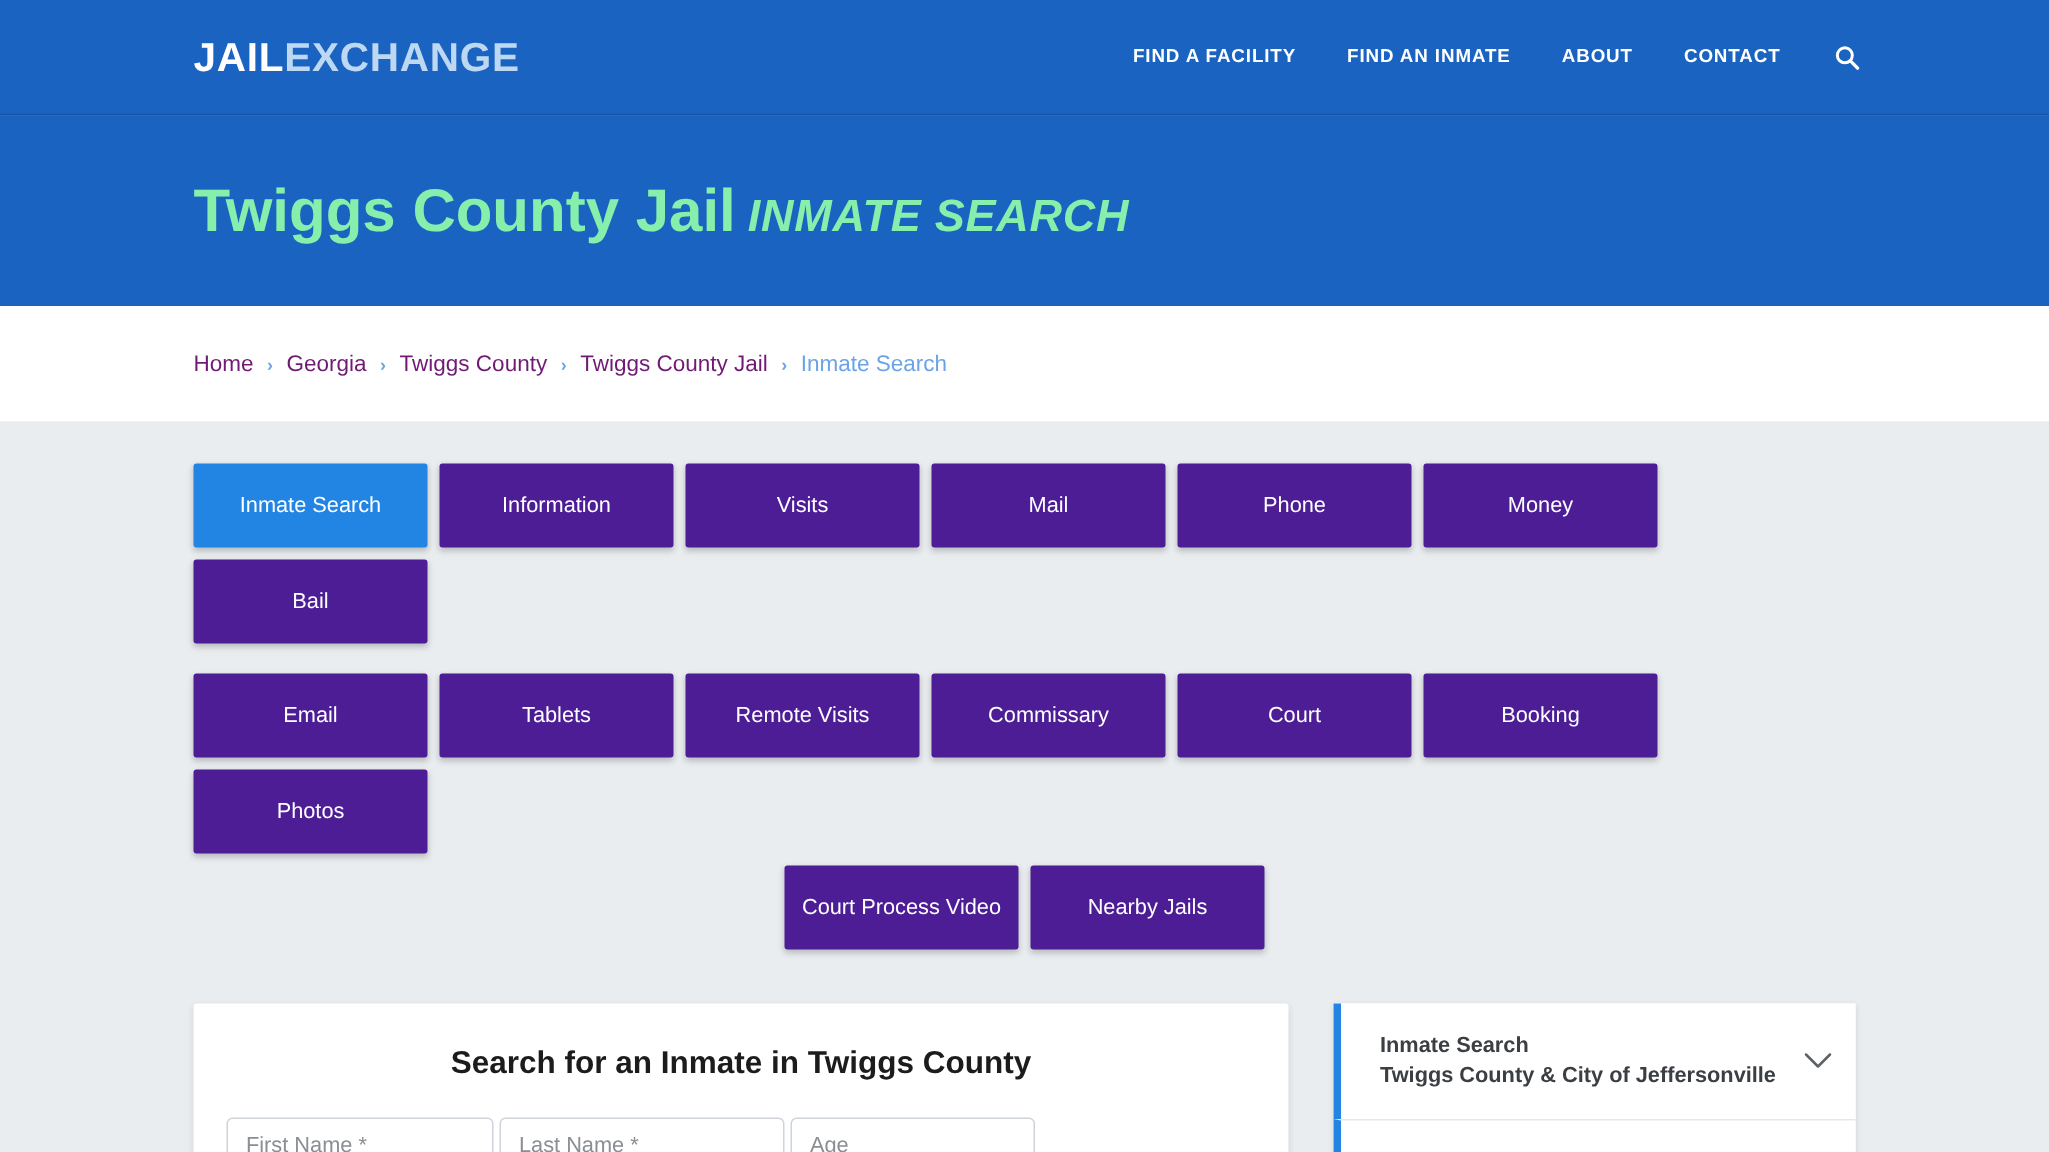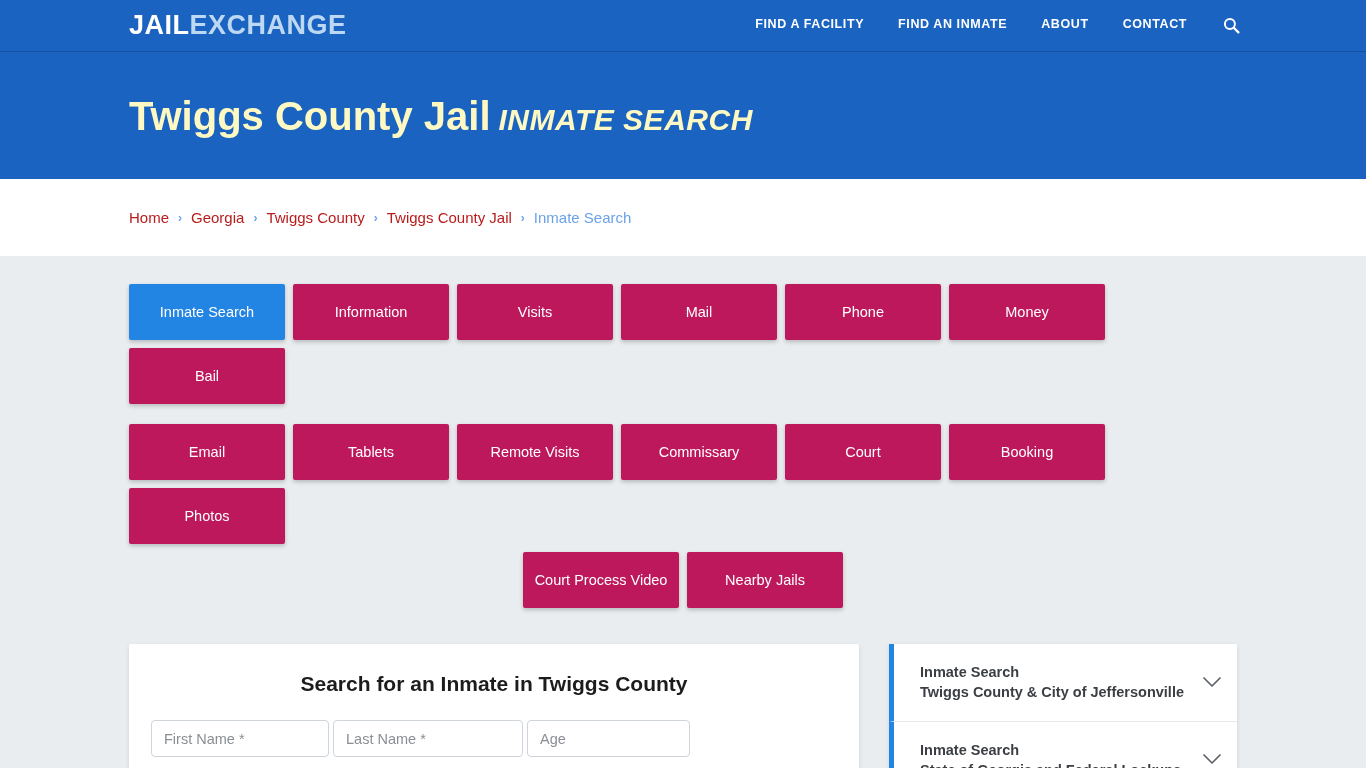--- a/index.html
+++ b/index.html
@@ -11,21 +11,21 @@
   }
   body {
     font-family: "Liberation Sans", sans-serif;
     background: #eaedef;
     color: #333;
     -webkit-font-smoothing: antialiased;
   }
 
   
   .topbar {
-    height: 52px;
+    height: 77px;
     background: #1b63c0;
     border-bottom: 1px solid #14519f;
     display: flex;
     align-items: center;
     padding: 0 0 0 129px;
     position: relative;
   }
   .logo {
     font-size: 27px;
     font-weight: 700;
@@ -61,21 +61,21 @@
 
   
   .hero {
     background: #1b63c0;
     height: 127px;
     display: flex;
     align-items: center;
     padding-left: 129px;
   }
   .hero h1 {
-    color: #fef9c3;
+    color: #86efac;
     font-size: 40px;
     font-weight: 700;
     line-height: 1.1;
     white-space: nowrap;
   }
   .hero h1 .sub {
     font-size: 30px;
     font-style: italic;
     font-weight: 700;
     letter-spacing: 0.5px;
@@ -89,21 +89,21 @@
     display: flex;
     align-items: center;
     padding-left: 129px;
   }
   .crumbs {
     display: flex;
     align-items: center;
     font-size: 15px;
   }
   .crumbs a {
-    color: #b91c1c;
+    color: #701a75;
     text-decoration: none;
     white-space: nowrap;
   }
   .crumbs .sep {
     color: #6ba3e8;
     font-weight: 700;
     font-size: 12px;
     margin: 0 9px;
     line-height: 1;
   }
@@ -125,21 +125,21 @@
   .tabs {
     display: flex;
     flex-wrap: wrap;
     gap: 8px 8px;
     justify-content: flex-start;
   }
   .tabs.row3 { justify-content: center; }
   .tab {
     width: 156px;
     height: 56px;
-    background: #be185d;
+    background: #4c1d95;
     color: #ffffff;
     font-size: 14.5px;
     display: flex;
     align-items: center;
     justify-content: center;
     border: none;
     border-radius: 2px;
     box-shadow: 0 2px 4px rgba(0,0,0,0.22);
     cursor: pointer;
     font-family: inherit;

